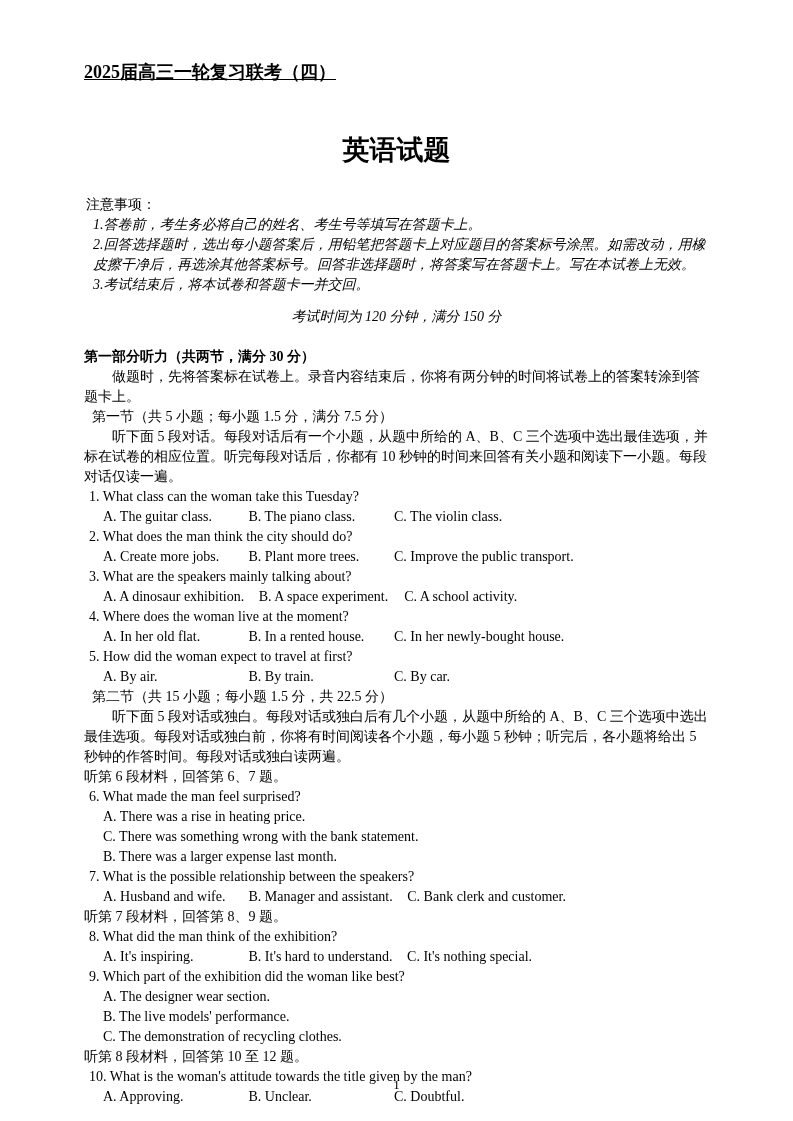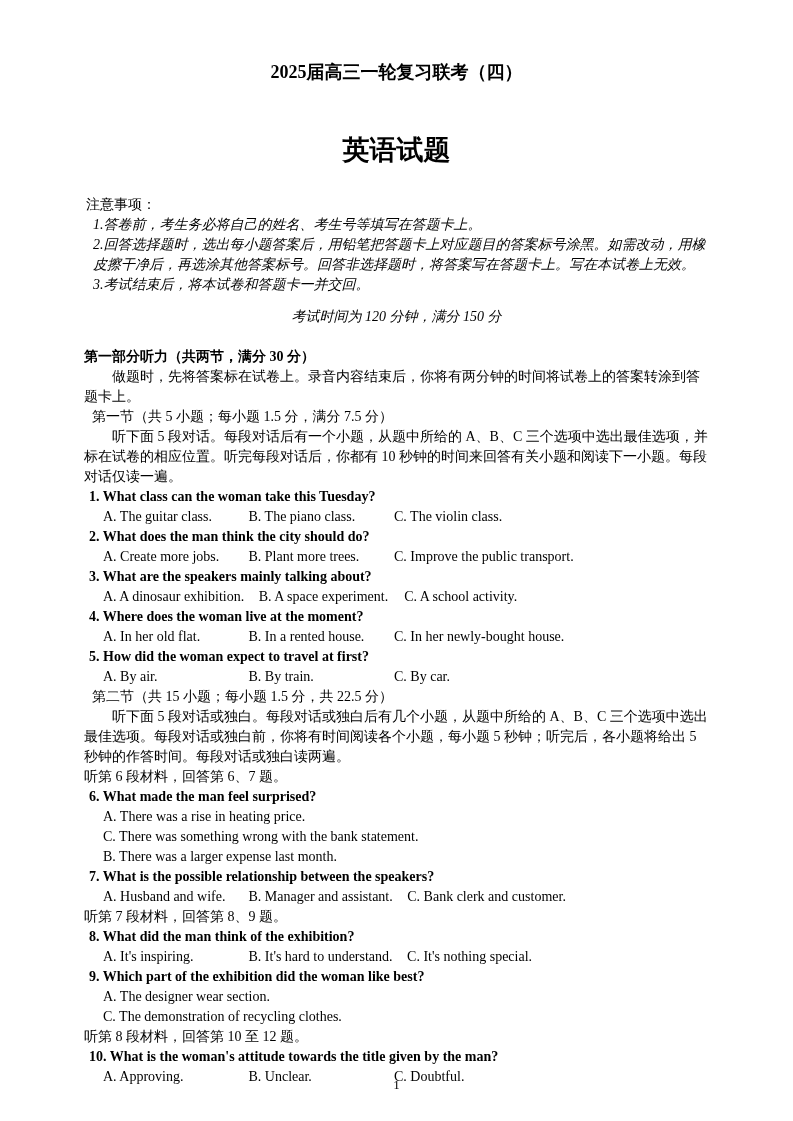--- a/index.html
+++ b/index.html
@@ -13,24 +13,25 @@
   }
   .page {
     position: relative;
     width: 793px;
     height: 1121px;
     padding: 58px 84px 30px 84px;
     background: #ffffff;
     overflow: hidden;
   }
   .title {
-    text-align: center;
+    text-align: left;
     font-weight: bold;
     font-size: 18px;
     line-height: 28px;
+    text-decoration: underline;
   }
   .subtitle {
     text-align: center;
     font-weight: bold;
     font-size: 27px;
     line-height: 42px;
     margin-bottom: 24px;
     margin-top: 43px;
   }
   .notice-header { padding-left: 2px; }
@@ -40,21 +41,21 @@
     font-style: italic;
     margin-top: 12px;
   }
   .part-header {
     font-weight: bold;
     margin-top: 20px;
     font-family: Liberation Serif, serif;
   }
   .para { text-indent: 2em; }
   .section-header { padding-left: 8px; }
-  .question-text { padding-left: 5px; font-weight: bold; }
+  .question-text { padding-left: 5px; }
   .options { padding-left: 19px; }
   .options.inline .opt {
     display: inline-block;
     min-width: 131px;
     margin-right: 11px;
     white-space: nowrap;
   }
   .options.stacked .opt { display: block; }
   .page-number {
     position: absolute;
@@ -161,20 +162,21 @@
       <span class="opt">A. It's inspiring.</span>
       <span class="opt">B. It's hard to understand.</span>
       <span class="opt">C. It's nothing special.</span>
     </div>
   </div>
 
   <div class="question">
     <div class="question-text">9. Which part of the exhibition did the woman like best?</div>
     <div class="options stacked">
       <span class="opt">A. The designer wear section.</span>
+      <span class="opt">B. The live models' performance.</span>
       <span class="opt">C. The demonstration of recycling clothes.</span>
     </div>
   </div>
 
   <div class="material">听第 8 段材料，回答第 10 至 12 题。</div>
 
   <div class="question">
     <div class="question-text">10. What is the woman's attitude towards the title given by the man?</div>
     <div class="options inline">
       <span class="opt">A. Approving.</span>

